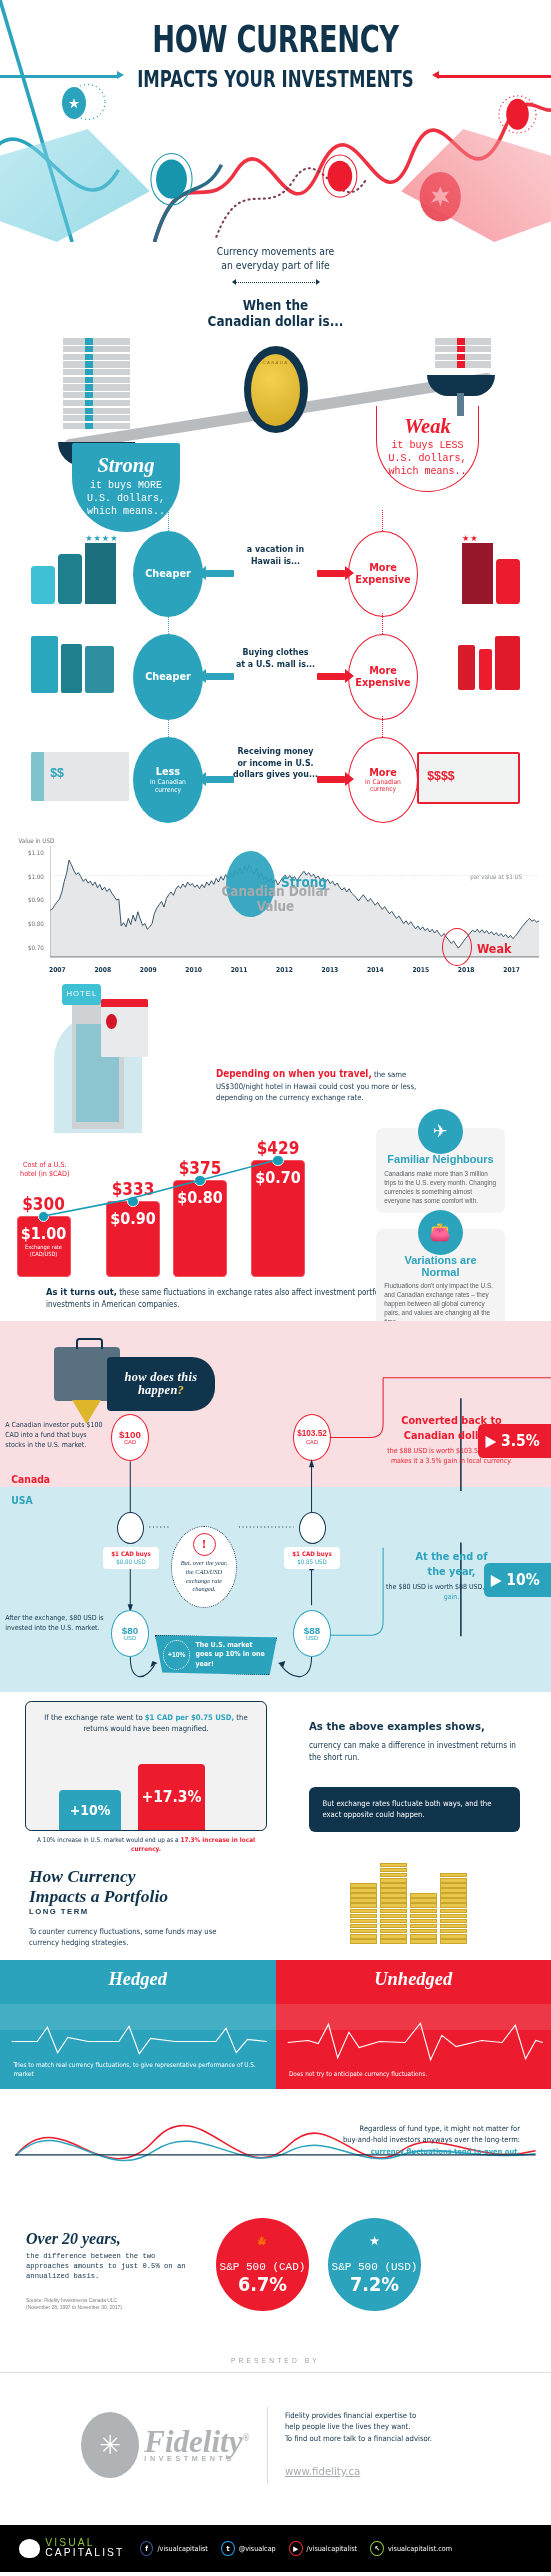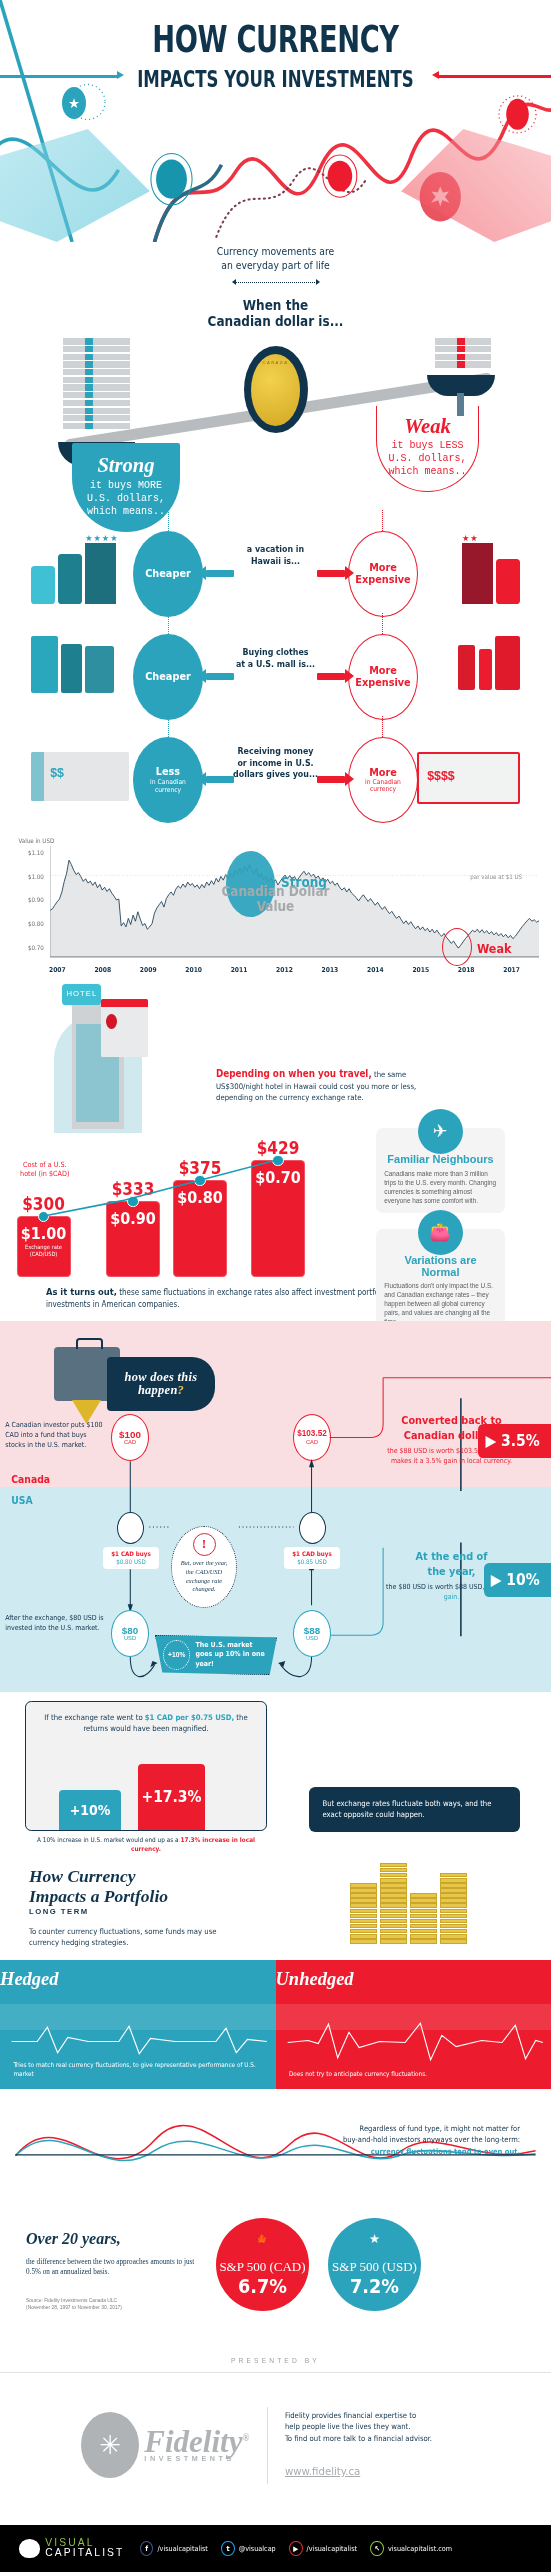--- a/index.html
+++ b/index.html
@@ -278,44 +278,44 @@
   .pf-note{ margin:9.3px 0 0 29px; width:216px; font-size:7.7px; line-height:1.5;
     font-family:"Liberation Sans Narrow","DejaVu Sans Condensed","Liberation Sans",sans-serif;}
   .coins{ position:absolute; right:77px; top:5.2px; width:124px; height:82px; }
   .coinstack{ position:absolute; bottom:0; width:27px; }
   .coinstack i{ display:block; height:4.6px; background:#e7c64a; border:0.5px solid #caa62c; margin-bottom:0.5px; }
   .panels{ display:flex; margin-top:11.3px; }
   .panel{ flex:1; height:129px; position:relative; color:#fff; }
   .panel.hedged{ background:#2ba3bd; }
   .panel.unhedged{ background:#ec1c2e; }
   .panel h3{ font-family:"Liberation Serif",serif; font-style:italic; font-weight:bold; font-size:18.5px;
-    text-align:left; padding-top:9.3px; }
+    text-align:center; padding-top:9.3px; }
   .panel .strip{ position:absolute; left:0; right:0; top:44px; height:26px; background:rgba(255,255,255,.12); }
   .panel .cap{ position:absolute; left:13.4px; right:13.4px; bottom:10.3px; font-size:6.4px; line-height:1.4;
     font-family:"Liberation Sans Narrow","DejaVu Sans Condensed","Liberation Sans",sans-serif;}
 
   
   .evensec{ position:relative; height:118px; padding-top:12.4px; }
   .evensec .txt{ position:absolute; right:31px; top:34px; width:222px; text-align:right; font-size:7.5px;
     line-height:1.5; font-family:"Liberation Sans Narrow","DejaVu Sans Condensed","Liberation Sans",sans-serif;}
   .evensec .txt b{ color:#2ba3bd;margin-top:17px; }
 
   
   .yrs-sec{ position:relative; height:118px; }
   .yrs-txt{ position:absolute; left:26px; top:23px; width:170px; }
   .yrs-txt .h{ font-family:"Liberation Serif",serif; font-style:italic; font-weight:bold; font-size:16px;
     color:#11344d; line-height:1.1; }
-  .yrs-txt p{ font-size:7.2px; line-height:1.45; margin-top:9px;
-    font-family:Liberation Serif, serif;}
+  .yrs-txt p{ font-size:7.2px; line-height:1.45; margin-top:3px;
+    font-family:Liberation Mono, monospace;}
   .pie{ position:absolute; top:11.3px; width:93px; height:93px; border-radius:50%; color:#fff;
     display:flex; flex-direction:column; align-items:center; justify-content:center; }
   .pie.red{ left:216px; background:#ec1c2e; }
   .pie.teal{ left:328px; background:#2ba3bd; }
-  .pie .nm{ font-size:13px; margin-top:13px;
-    font-family:Liberation Serif, serif;}
+  .pie .nm{ font-size:11px; margin-top:13px;
+    font-family:Liberation Mono, monospace;}
   .pie .pc{ font-size:19.6px; font-weight:bold;
     font-family:"Liberation Sans Narrow","DejaVu Sans Condensed","Liberation Sans",sans-serif;}
   .src{ position:absolute; left:26px; top:91px; width:175px; font-size:4.9px; color:#7b7f82; line-height:1.4; }
 
   
   .presented{ text-align:center; font-size:6.7px; letter-spacing:3.1px; color:#9b9fa2; padding:32px 0 8.2px; }
   .hr{ height:0.5px; background:#e2e2e2; }
   .fid{ display:flex; align-items:center; justify-content:center; gap:17.5px; padding:34px 0 41px; }
   .fid-logo{ display:flex; align-items:center; gap:5.2px; }
   .fid-logo .burst{ width:58px; height:66px; border-radius:50%; background:#b0b3b5;
@@ -742,20 +742,24 @@
     <div class="magbox">
       <div class="cap">
         <span>If the exchange rate went to </span><b>$1 CAD per $0.75 USD,</b><span> the returns would have been magnified.</span>
       </div>
       <div class="b1">+10%</div>
       <div class="b2">+17.3%</div>
     </div>
     <div class="magfoot">
       <span>A 10% increase in U.S. market would end up as a </span><b>17.3% increase in local currency.</b>
     </div>
+    <div class="asabove">
+      <span class="h">As the above examples shows,</span>
+      <span>currency can make a difference in investment returns in the short run.</span>
+    </div>
     <div class="darkbox">But exchange rates fluctuate both ways, and the exact opposite could happen.</div>
   </div>
 
   <div class="pf-sec">
     <div class="pf-title">
       <span>How Currency</span><br>
       <span>Impacts a Portfolio</span>
       <span class="lt">LONG TERM</span>
     </div>
     <div class="coins">

